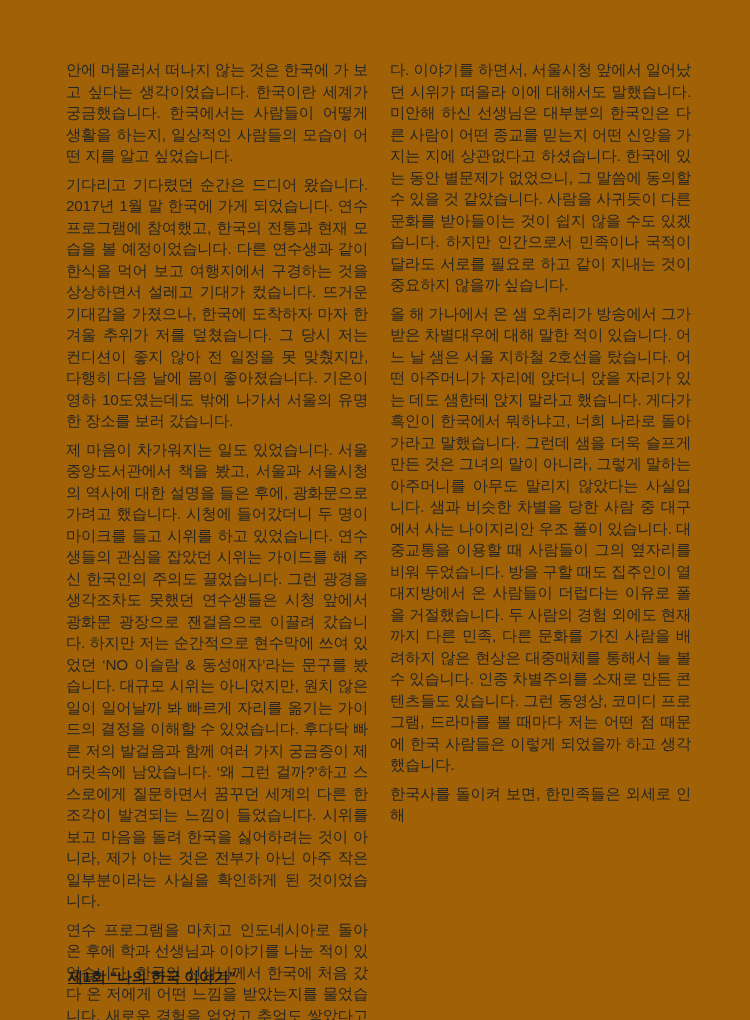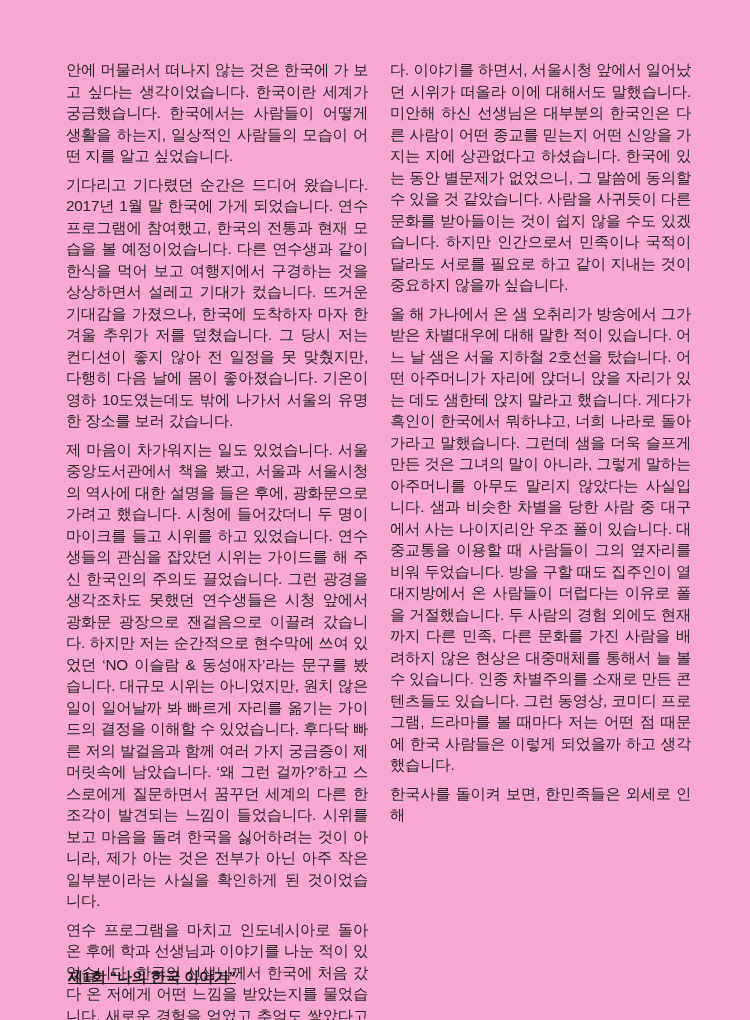--- a/index.html
+++ b/index.html
@@ -11,21 +11,21 @@
     width: 750px;
     height: 1020px;
     position: relative;
     overflow: hidden;
     font-family: "Liberation Sans", "DejaVu Sans", sans-serif;
     color: #262626;
   }
   .document-page {
     position: absolute;
     inset: 0;
-    background: #f9a8d4;
+    background: #a16207;
   }
   .columns {
     position: absolute;
     left: 66px;
     top: 59px;
     width: 625px;
     display: flex;
     gap: 22px;
   }
   .col {

